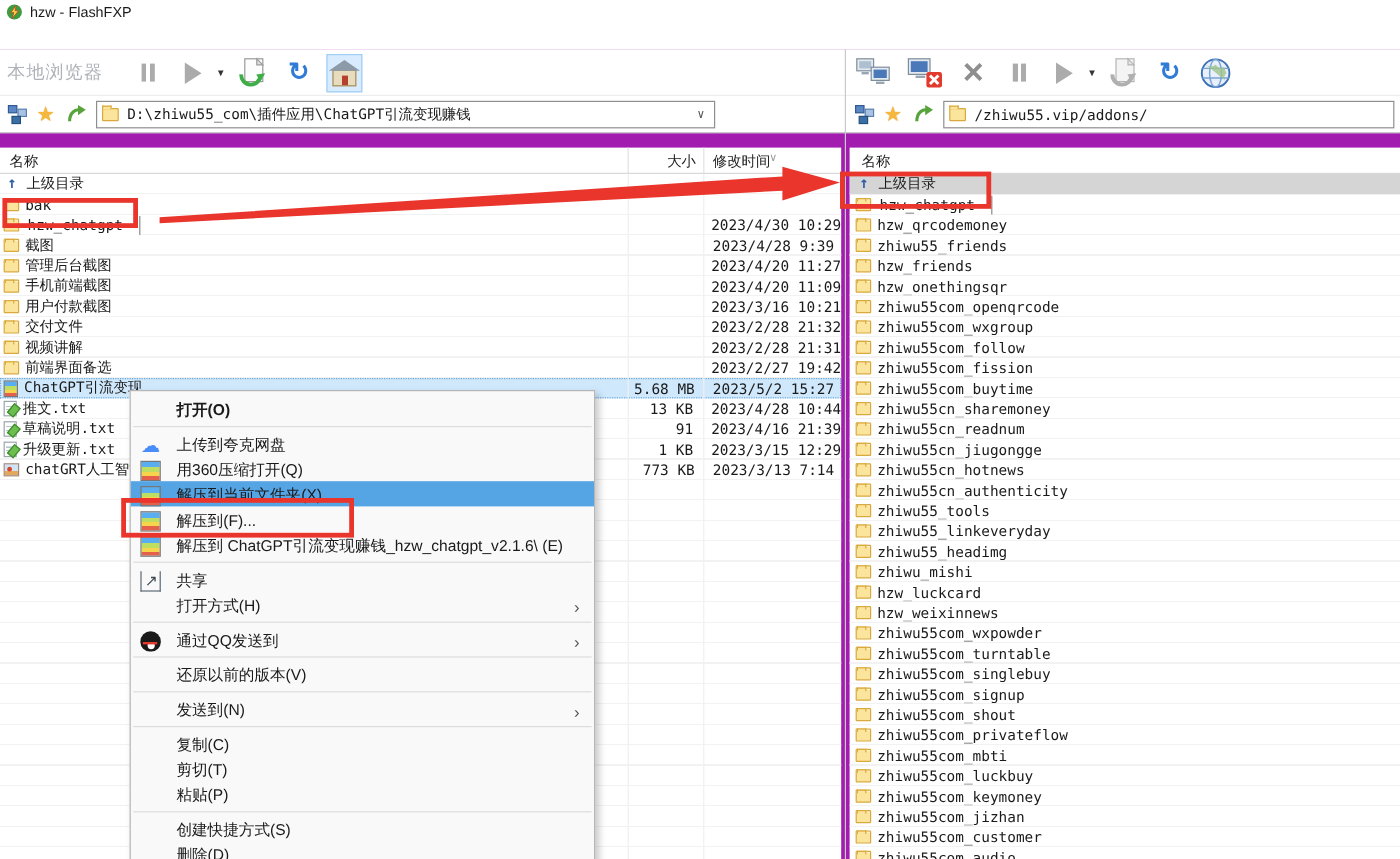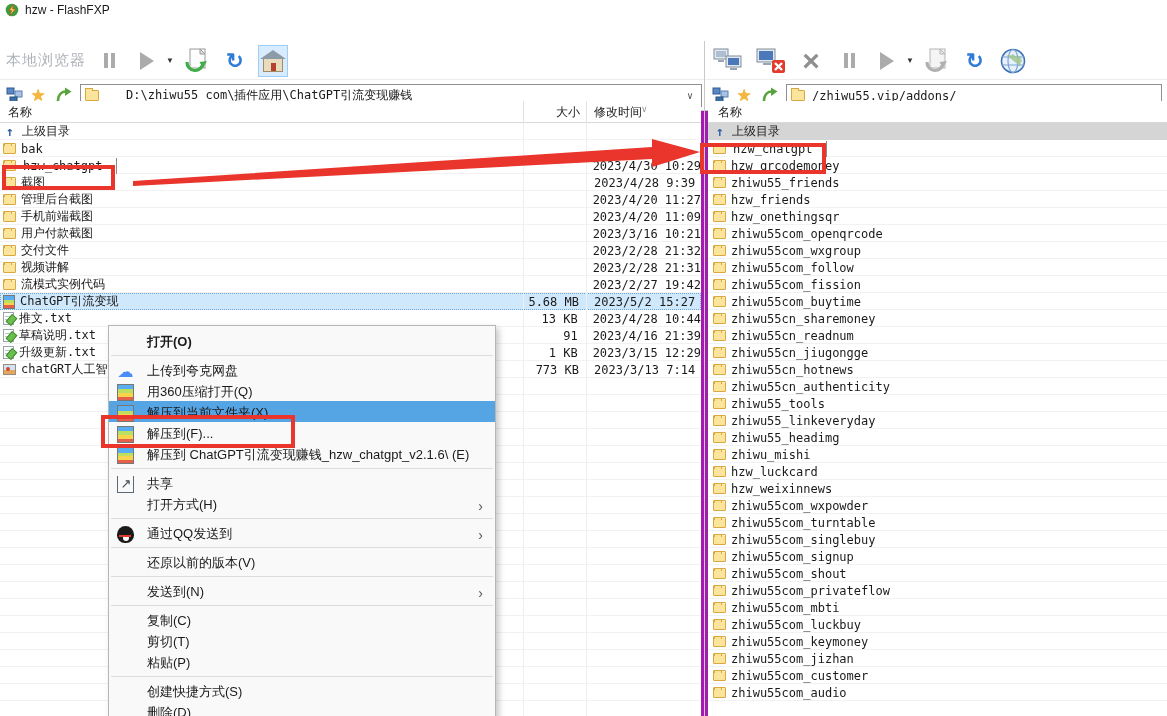--- a/index.html
+++ b/index.html
@@ -12,21 +12,21 @@
   .titlebar { height:20px; display:flex; align-items:center; padding-left:5px; font-size:12px; background:#fff; }
   .appicon { width:14px; height:14px; margin-right:6px; display:inline-block; }
   
   .menubar { height:21px; display:flex; align-items:center; font-size:13px; background:#fff; }
   .menubar .mitem { padding:0 11px; height:21px; line-height:21px; }
   
   .toolbar { position:absolute; left:0; top:41px; width:1167px; height:39px; background:#fff; border-bottom:1px solid #ededed; }
   .tb-group { position:absolute; top:0; height:39px; display:flex; align-items:center; gap:8px; }
   .tb-left { left:6px; }
   .tb-right { left:712px; }
-  .tb-label { font-size:15px; color:#aeb3b9; letter-spacing:1px; }
+  .tb-label { font-size:15px; color:#aeb3b9; letter-spacing:1px; margin-right:14px; }
   .tb-btn { min-width:30px; height:32px; display:flex; align-items:center; justify-content:center; border:1px solid transparent; }
   .tb-btn.active { background:#d9ecff; border:1px solid #9ecef5; }
   .ic-pause { width:11px; height:15px; background:linear-gradient(to right,#ababab 0 36%,transparent 36% 64%,#ababab 64% 100%); }
   .ic-play { width:0; height:0; border-top:9px solid transparent; border-bottom:9px solid transparent; border-left:14px solid #ababab; }
   .tb-caret { font-size:8px; color:#333; margin-left:-4px; }
   .ic-refresh { font-size:21px; font-weight:bold; color:#2f7bd6; line-height:1; }
   .house { position:relative; width:20px; height:14px; background:#e9dcbc; border:1px solid #a08e62; margin-top:8px; }
   .house::before { content:""; position:absolute; left:-4px; top:-9px; border-left:13px solid transparent; border-right:13px solid transparent; border-bottom:9px solid #8d9aa8; }
   .house::after { content:""; position:absolute; left:7px; bottom:0; width:5px; height:8px; background:#b5402e; }
   .bigx { font-size:30px; font-weight:bold; color:#8f8f8f; line-height:1; }
@@ -34,21 +34,21 @@
   .pathrow { position:absolute; left:0; top:80px; width:1167px; height:31px; background:#fff; border-bottom:1px solid #c8c8c8; }
   .picon { position:absolute; top:5px; width:20px; height:20px; display:flex; align-items:center; justify-content:center; }
   .star { color:#f5b73d; font-size:17px; text-shadow:0 0 1px #d99b1e; }
   .combo { position:absolute; top:4px; height:23px; border:1px solid #8f8f8f; background:#fff; display:flex; align-items:center; padding:0 4px; font-family:"DejaVu Sans Mono", monospace; font-size:12px; }
   .combo .chev { margin-left:auto; color:#555; font-size:10px; padding:0 4px; }
   .cfold { width:14px; height:11px; background:#fbe59c; border:1px solid #d9a93f; border-radius:1px; margin-right:7px; position:relative; flex:none; }
   .cfold::before { content:""; position:absolute; top:-3px; left:-1px; width:6px; height:2px; background:#fbe59c; border:1px solid #d9a93f; border-bottom:none; }
   
   .vsplit { position:absolute; left:704px; top:41px; bottom:0; width:1px; background:#c9c9c9; }
   
-  .panel { position:absolute; top:101px; bottom:0; background:#fff; font-size:12px; }
+  .panel { position:absolute; top:123px; bottom:0; background:#fff; font-size:12px; }
   .panel-left { left:0; width:701px; }
   .panel-right { left:708px; width:459px; }
   .phead { height:22px; display:flex; align-items:center; border-bottom:1px solid #d8d8d8; font-size:12px; color:#222; position:relative; }
   .phead .hc { height:22px; line-height:22px; }
   .hc-name { padding-left:8px; flex:1; }
   .hc-size { width:63px; text-align:right; padding-right:6px; border-left:1px solid #e2e2e2; }
   .hc-date { width:115px; padding-left:7px; border-left:1px solid #e2e2e2; position:relative; }
   .sort-glyph { position:absolute; top:-3px; left:54px; font-size:9px; color:#999; }
   .pbody { position:absolute; left:0; right:0; top:22px; bottom:0; overflow:hidden;
     background:repeating-linear-gradient(to bottom, transparent 0 16px, #f2f2f2 16px 17px); }
@@ -207,21 +207,21 @@
           <rect x="4" y="10" width="7" height="6" fill="#3a6ea5" stroke="#24507e"></rect>
         </svg>
     </span>
     <span class="picon star" style="left:28px">★</span>
     <span class="picon" style="left:54px">
       <svg width="18" height="18" viewBox="0 0 18 18">
           <path d="M3 15 C3 8 8 4 13 6" stroke="#57a33c" stroke-width="2.6" fill="none"></path>
           <path d="M10 1.5 L16.5 5.5 L10 10 Z" fill="#57a33c"></path>
         </svg>
     </span>
-    <div class="combo" style="left:80px; width:622px;gap:20px;">
+    <div class="combo" style="left:80px; width:516px;">
       <span class="cfold"></span>
       <span>D:\zhiwu55_com\插件应用\ChatGPT引流变现赚钱</span>
       <span class="chev">∨</span>
     </div>
     <span class="picon" style="left:710px">
       <svg width="17" height="17" viewBox="0 0 17 17">
           <rect x="1" y="1" width="7" height="6" fill="#5b87c5" stroke="#2f5a92"></rect>
           <rect x="9" y="4" width="7" height="6" fill="#a9c2e2" stroke="#5b7fb3"></rect>
           <rect x="4" y="10" width="7" height="6" fill="#3a6ea5" stroke="#24507e"></rect>
         </svg>
@@ -318,21 +318,21 @@
     <span class="cell-name">
             <span class="fico gi-folder"></span>
             <span class="fname">视频讲解</span>
           </span>
     <span class="cell-size"></span>
     <span class="cell-date">2023/2/28 21:31</span>
   </div>
         <div class="frow t-folder">
     <span class="cell-name">
             <span class="fico gi-folder"></span>
-            <span class="fname">流模式实例代码</span>
+            <span class="fname">前端界面备选</span>
           </span>
     <span class="cell-size"></span>
     <span class="cell-date">2023/2/27 19:42</span>
   </div>
         <div class="frow t-zip m-selected">
     <span class="cell-name">
             <span class="fico gi-zip"></span>
             <span class="fname">ChatGPT引流变现</span>
           </span>
     <span class="cell-size">5.68 MB</span>

